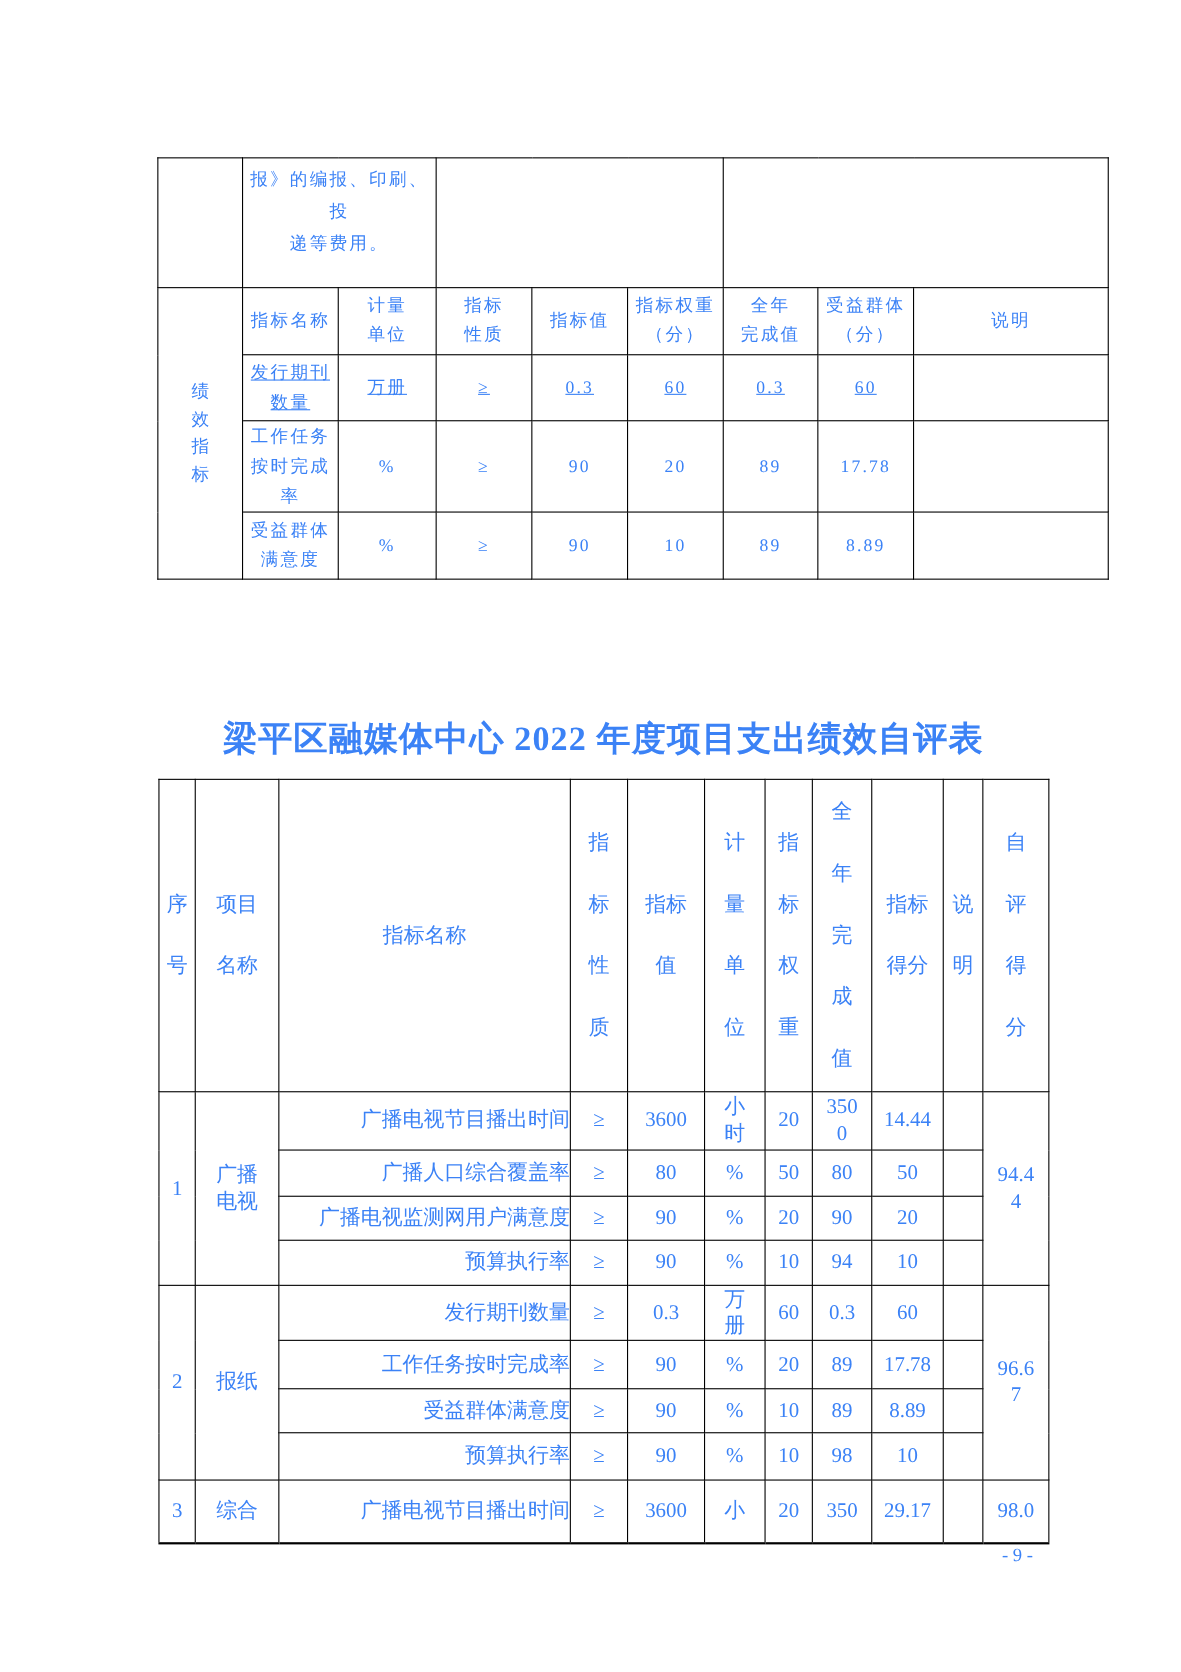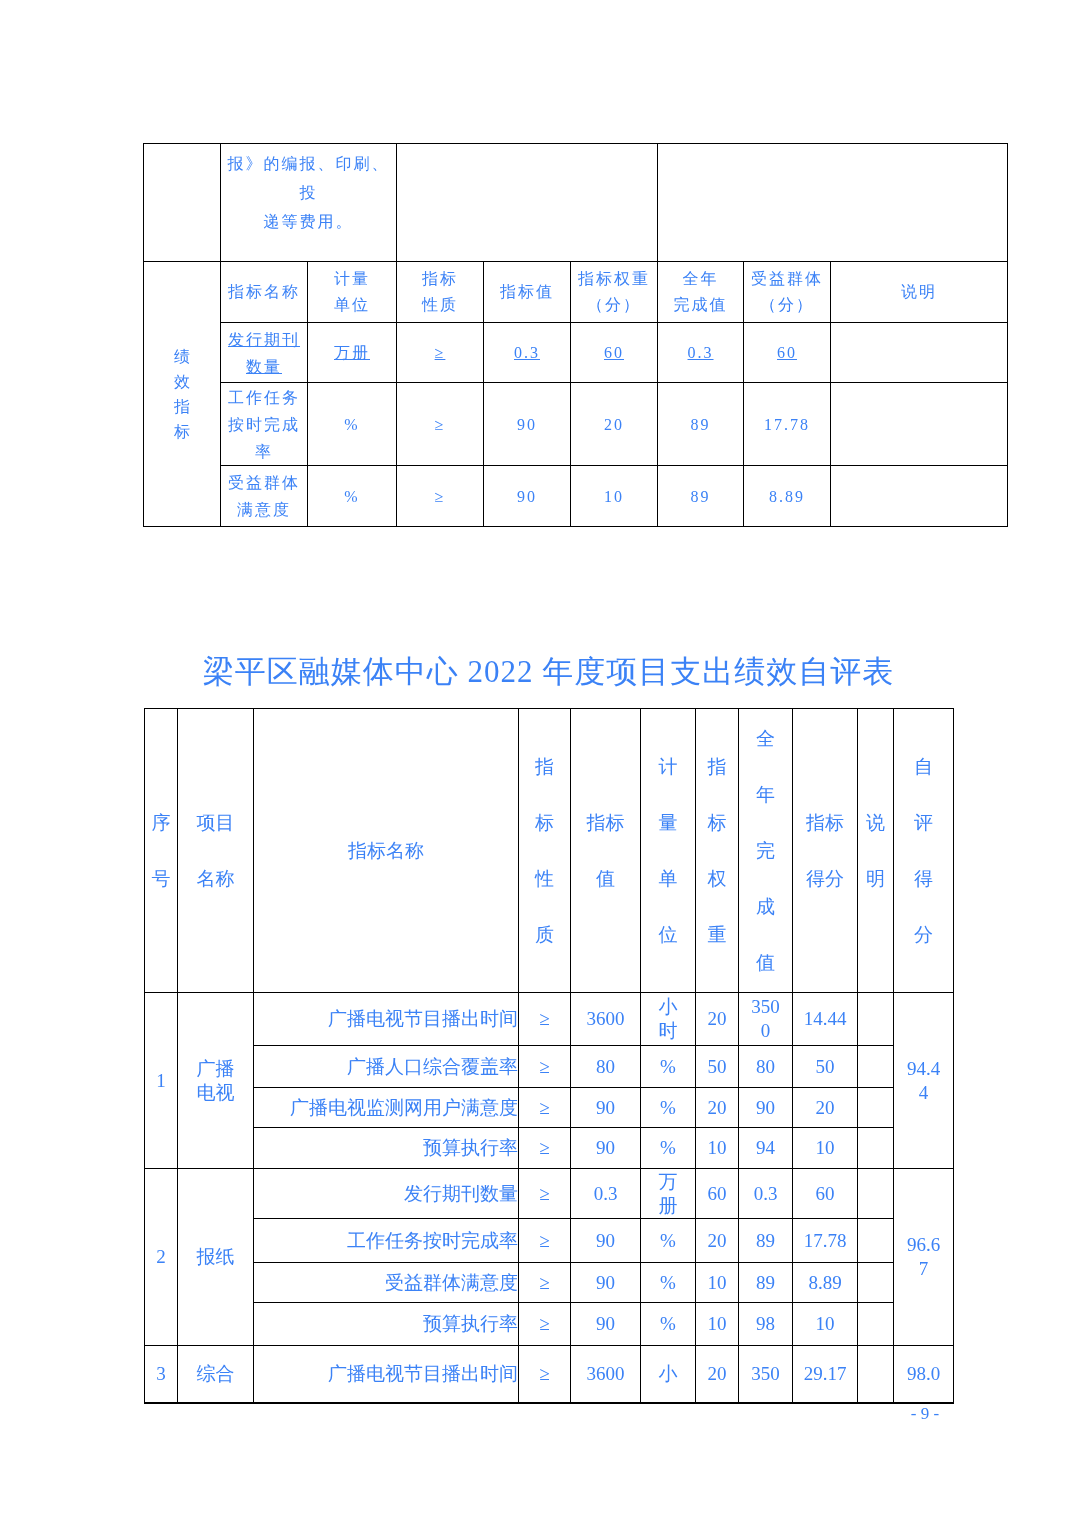--- a/index.html
+++ b/index.html
@@ -36,21 +36,21 @@
   .t1 tr.r1 { height:118px; }
   .t1 tr.r2 { height:61px; }
   .t1 tr.r3 { height:60px;text-decoration:underline; }
   .t1 tr.r4 { height:83px; }
   .t1 tr.r5 { height:61px; }
 
   
   .title {
     position:absolute; left:144px; top:651px; width:809px;
     text-align:center;
-    font-size:31px; font-weight:normal; letter-spacing:1px;
+    font-size:31px; font-weight:bold; letter-spacing:1px;
     font-family:"Liberation Serif","DejaVu Serif",serif;
   }
 
   
   .t2 { left:144px; top:708px; width:809px; font-size:19px; }
   .t2 th {
     font-family:"Liberation Sans","DejaVu Sans",sans-serif;
     font-size:19px; line-height:56px;
   }
   .t2 td { line-height:24px; }

